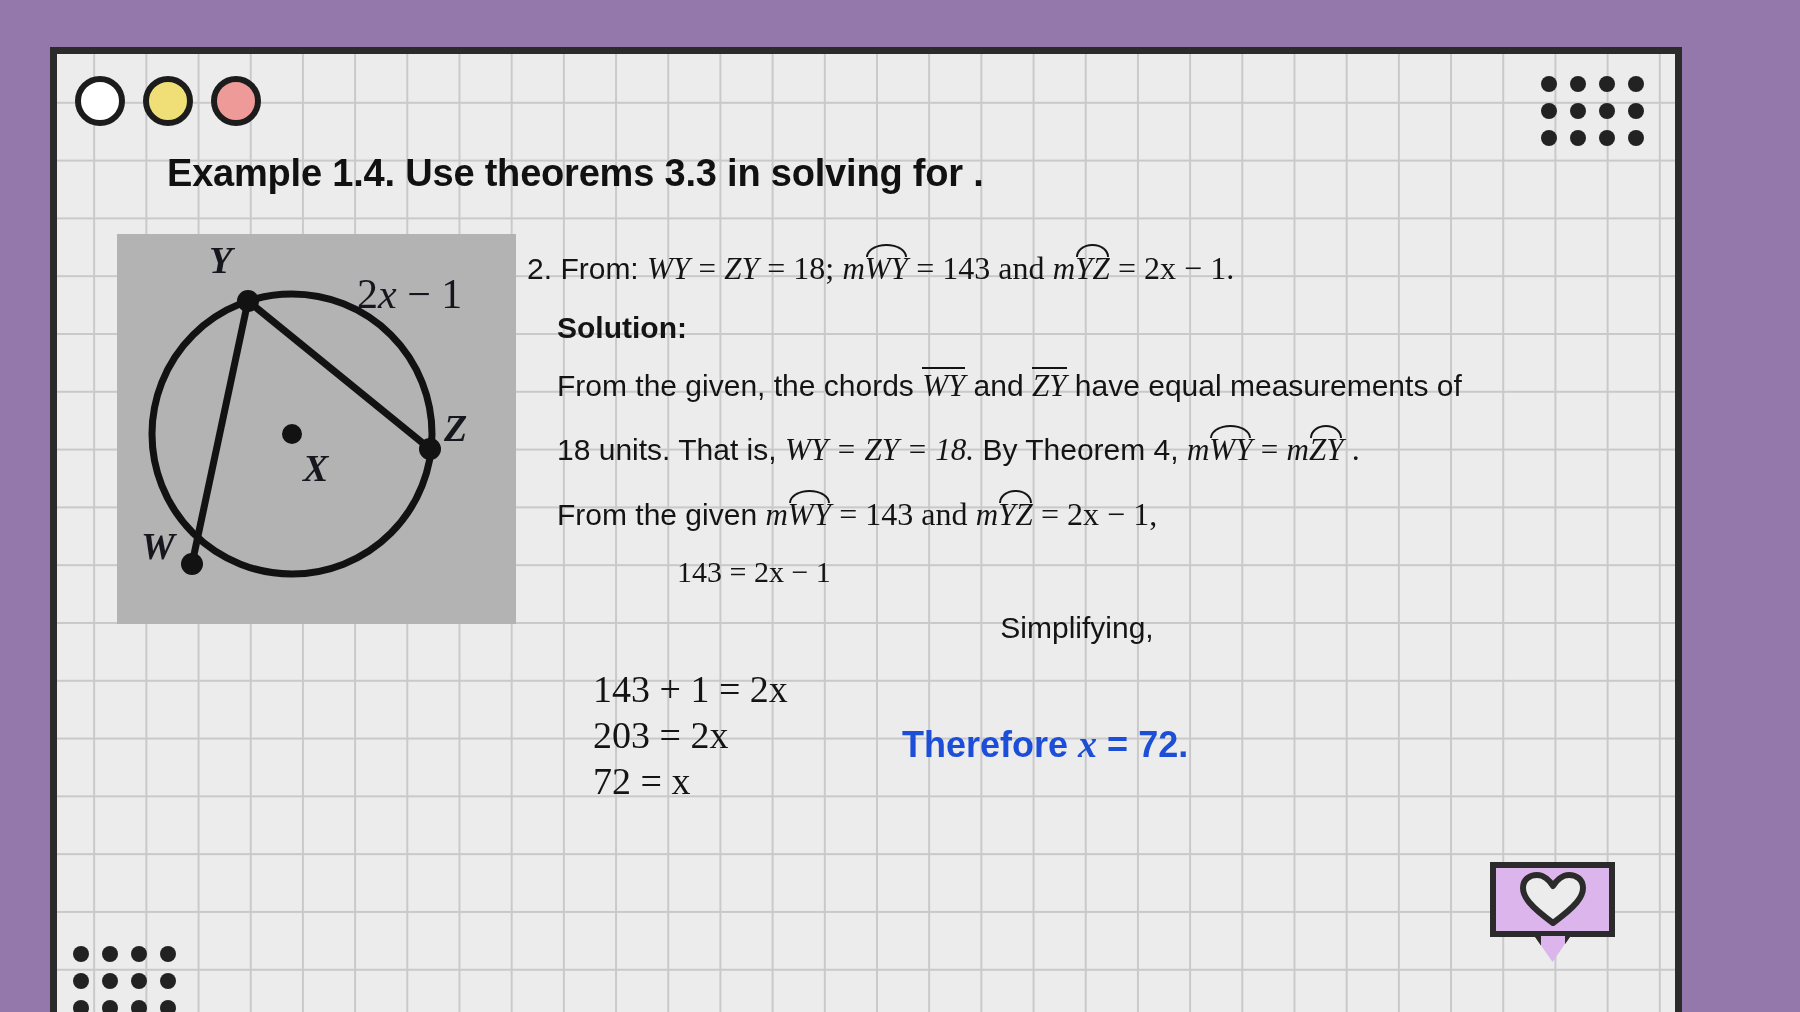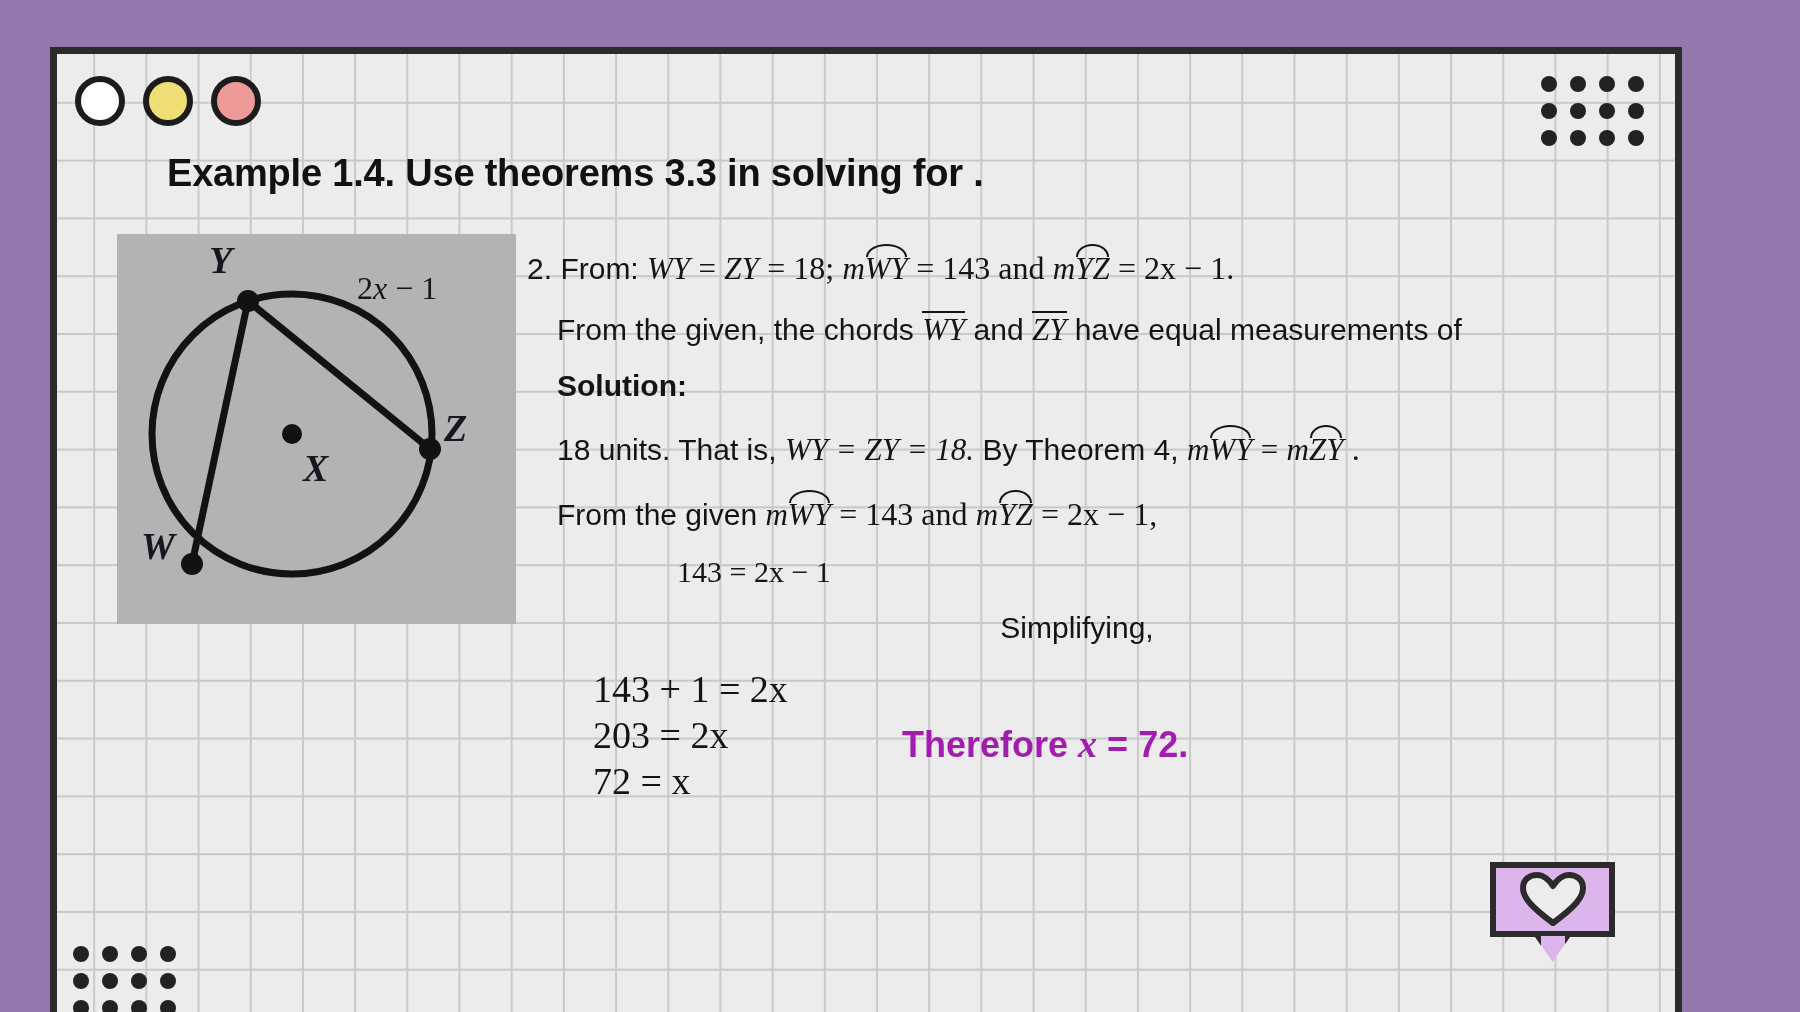--- a/index.html
+++ b/index.html
@@ -104,21 +104,21 @@
   }
   .lbl-Y { left: 92px;  top: 4px; }
   .lbl-Z { left: 327px; top: 172px; }
   .lbl-W { left: 24px;  top: 290px; }
   .lbl-X { left: 186px; top: 212px; }
   .fig-expr {
     position: absolute;
     left: 240px;
     top: 36px;
     font-family: "Liberation Serif", serif;
-    font-size: 32px;
+    font-size: 42px;
     color: #16161e;
   }
   .fig-expr .v { font-style: italic; }
 
   
   .col {
     position: absolute;
     left: 470px;
     top: 190px;
     width: 1070px;
@@ -164,21 +164,21 @@
     border-bottom: none;
     border-radius: 50% 50% 0 0 / 100% 100% 0 0;
   }
 
   .therefore {
     position: absolute;
     left: 845px;
     top: 668px;
     font-size: 36px;
     font-weight: bold;
-    color: #a21caf;
+    color: #1d4ed8;
     white-space: nowrap;
   }
   .therefore .mi {
     font-family: "Liberation Serif", serif;
     font-style: italic;
     font-weight: bold;
     font-size: 38px;
   }
 
   
@@ -290,29 +290,29 @@
       <span class="mathit">WY</span>
       <span class="op">=</span>
       <span class="mathit">ZY</span>
       <span class="mathrm">= 18;</span>
       <span class="mathit">m</span><span class="arc">WY</span>
       <span class="mathrm">= 143 and</span>
       <span class="mathit">m</span><span class="arc">YZ</span>
       <span class="mathrm">= 2x − 1.</span>
     </div>
 
+    <div class="ln head">Solution:</div>
+
     <div class="ln body">
       <span>From the given, the chords</span>
       <span class="seg">WY</span>
       <span>and</span>
       <span class="seg">ZY</span>
       <span>have equal measurements of</span>
     </div>
-
-    <div class="ln head">Solution:</div>
 
     <div class="ln body">
       <span>18 units. That is,</span>
       <span class="mathit">WY = ZY = 18.</span>
       <span>By Theorem 4,</span>
       <span class="mathit">m</span><span class="arc">WY</span>
       <span class="op">=</span>
       <span class="mathit">m</span><span class="arc">ZY</span>
       <span class="mathrm">.</span>
     </div>

